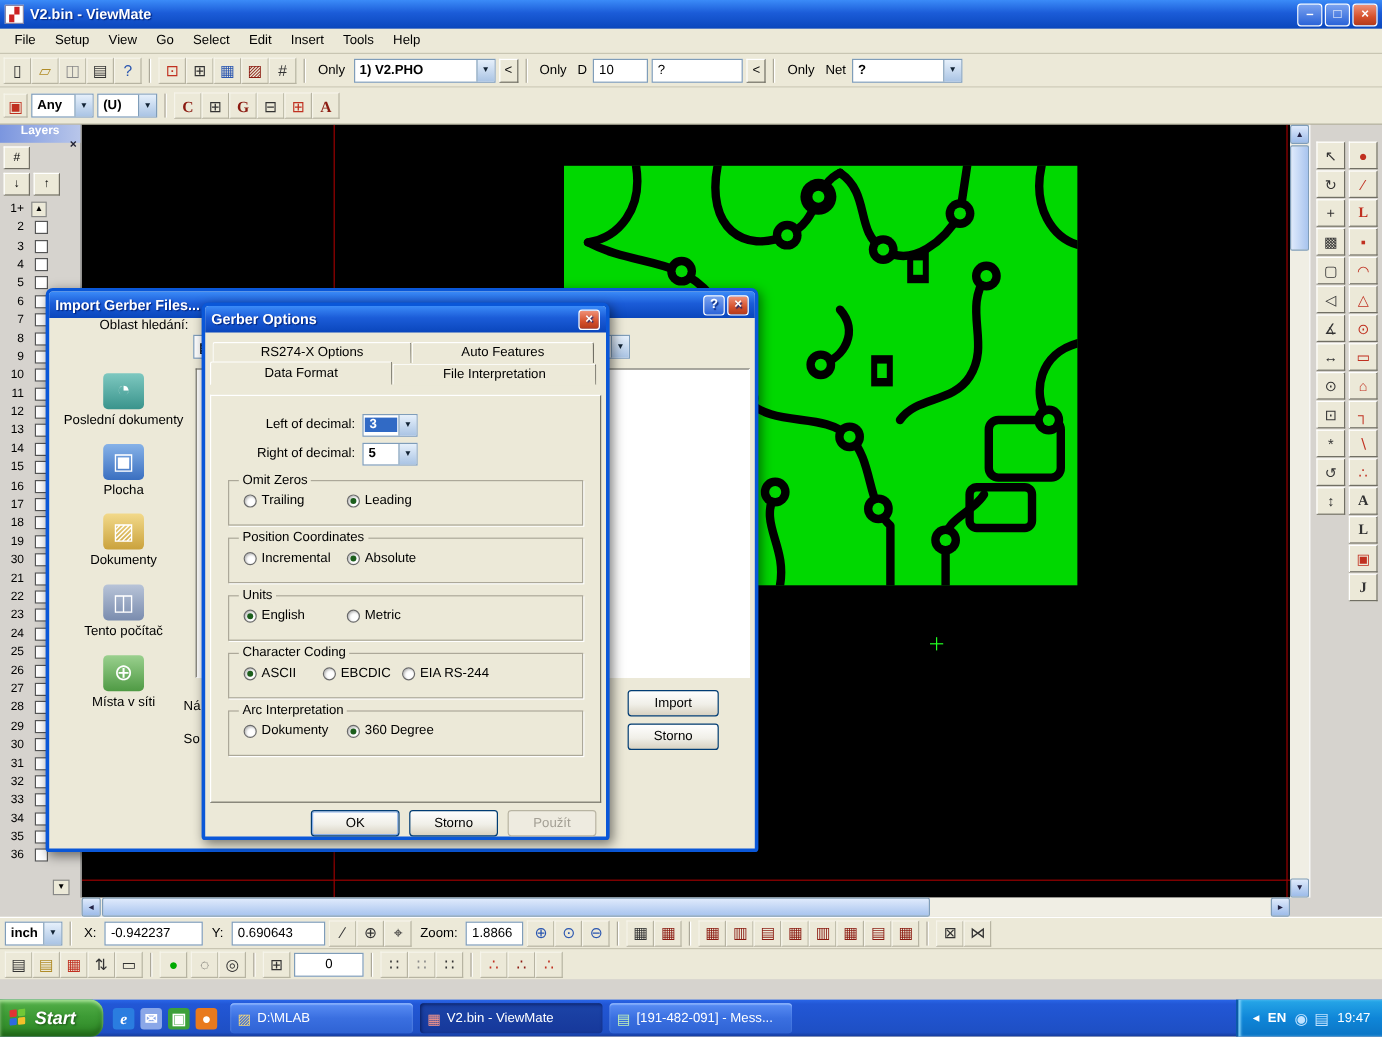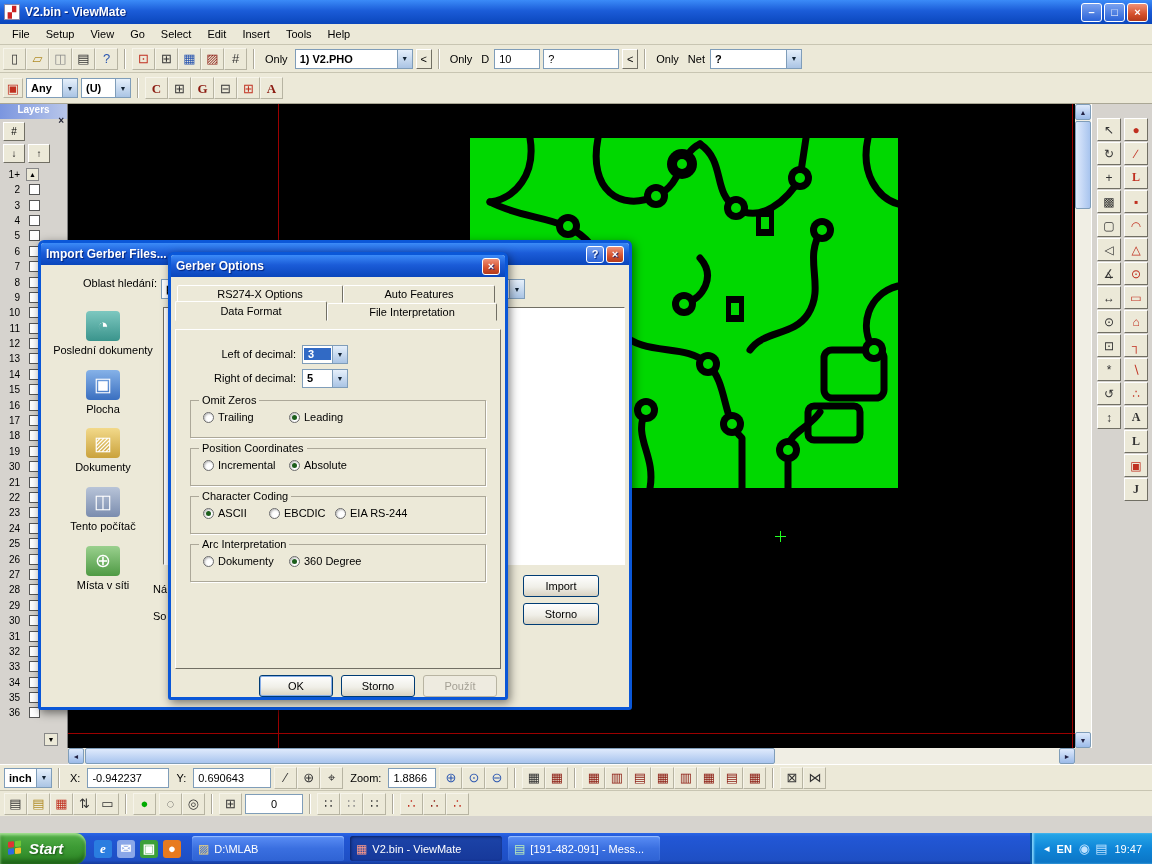--- a/index.html
+++ b/index.html
@@ -667,21 +667,21 @@
 
   <div class="dialog" style="left:38px;top:240px;width:594px;height:470px;z-index:40;">
     <div class="dlg-title">
       <span>Import Gerber Files...</span>
       <span class="dlg-btns">
         <span class="dbtn">?</span>
         <span class="dbtn red">×</span>
       </span>
     </div>
     <div class="dlg-body" style="height:442px;">
-      <span style="position:absolute;left:42px;top:12px;">Oblast hledání:</span>
+      <span style="position:absolute;left:42px;top:0;">Oblast hledání:</span>
       <span class="combo" style="position:absolute;left:120px;top:14px;width:364px;">
         <span class="combo-text">▨</span>
         <span class="combo-arrow">▼</span>
       </span>
       <div class="places">
 
           <span class="place">
             <span class="pic pl-teal">
               <i style="font-style:normal;">◔</i>
             </span>
@@ -778,20 +778,34 @@
                 <span class="radio"></span>
                 <span>Incremental</span>
               </label>
               <label class="radio-opt">
                 <span class="radio on"></span>
                 <span>Absolute</span>
               </label>
             </div>
         </div>
         <div class="groupbox">
+          <span class="grouplabel">Units</span>
+          <div class="radios">
+
+          <label class="radio-opt">
+                <span class="radio on"></span>
+                <span>English</span>
+              </label>
+              <label class="radio-opt">
+                <span class="radio"></span>
+                <span>Metric</span>
+              </label>
+            </div>
+        </div>
+        <div class="groupbox">
           <span class="grouplabel">Character Coding</span>
           <div class="radios" style="gap:2px;">
 
           <label class="radio-opt" style="min-width:64px;">
                 <span class="radio on"></span>
                 <span style="white-space:nowrap;">ASCII</span>
               </label>
               <label class="radio-opt" style="min-width:64px;">
                 <span class="radio"></span>
                 <span style="white-space:nowrap;">EBCDIC</span>

